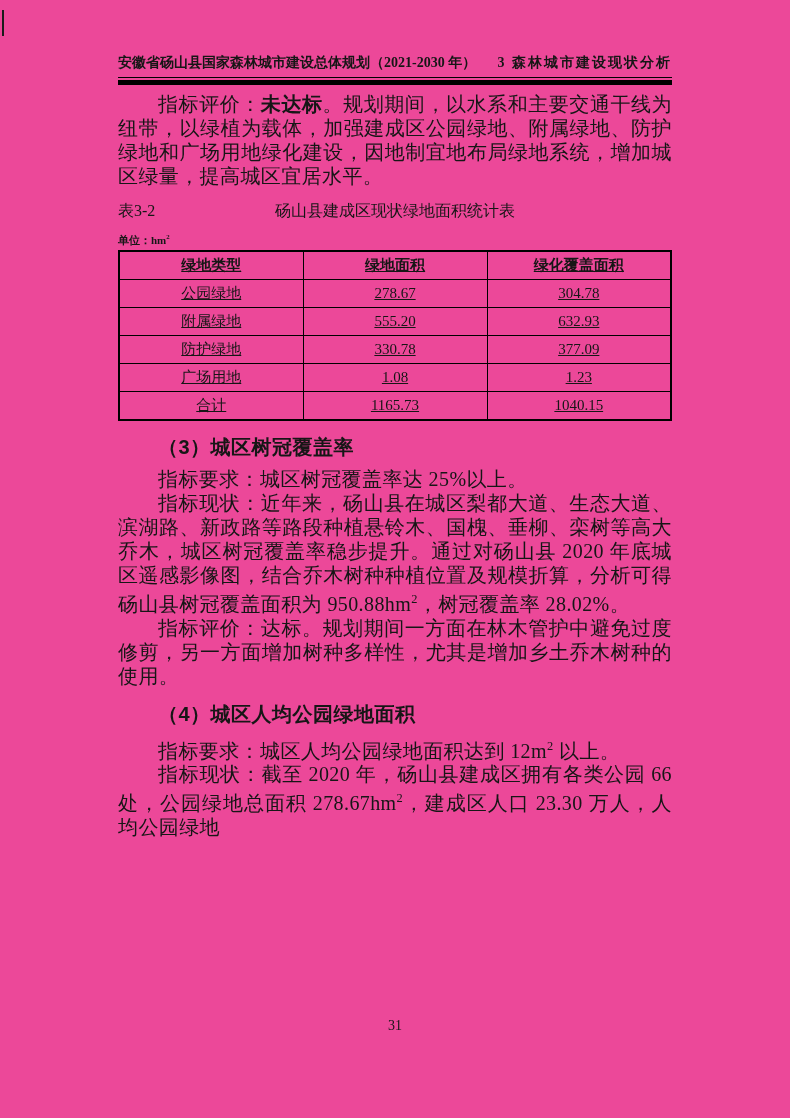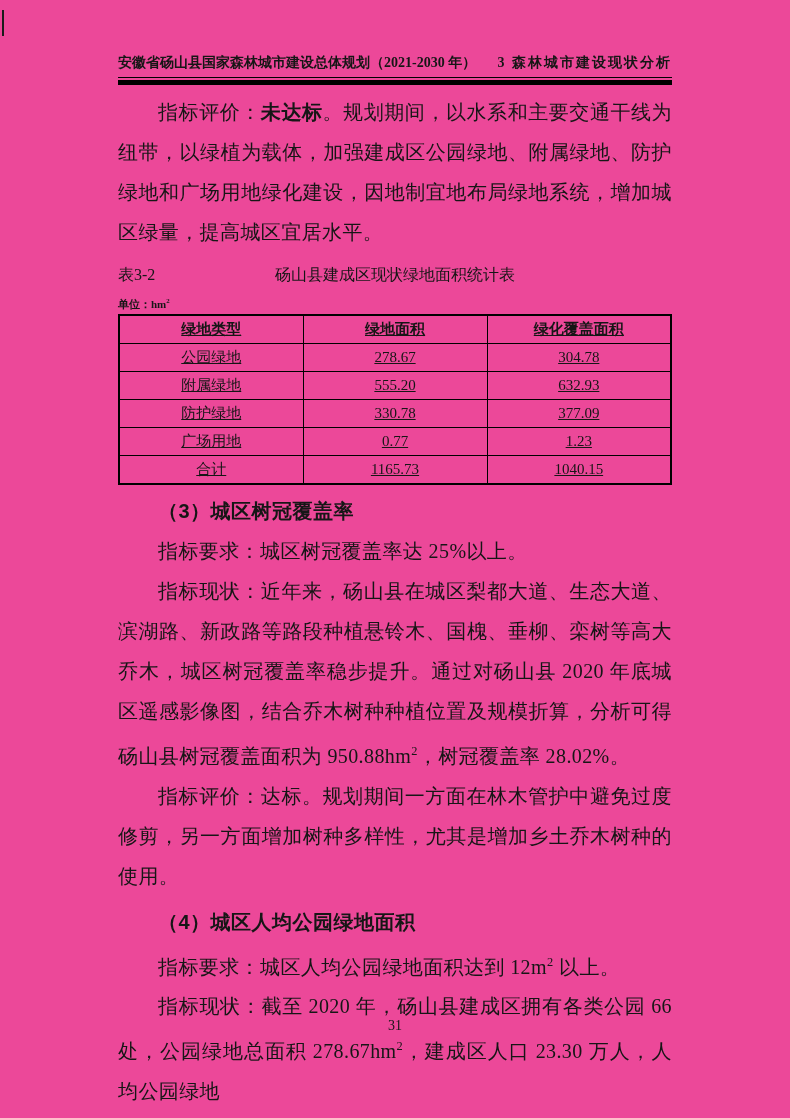--- a/index.html
+++ b/index.html
@@ -15,21 +15,21 @@
     display:flex; justify-content:space-between; align-items:flex-end;
     font-size:14px; font-weight:bold; white-space:nowrap;
   }
   .doc-header .hdr-right { letter-spacing:2px; }
   .rule-thin  { position:absolute; left:118px; top:77px; width:554px; height:1px; background:#000; }
   .rule-thick { position:absolute; left:118px; top:80px; width:554px; height:5px; background:#000; }
 
   .content { position:absolute; left:118px; top:92px; width:554px; }
 
   .body-p {
-    margin:0; font-size:20px; line-height:40px; text-indent:40px;
+    margin:0; font-size:20px; line-height:24px; text-indent:40px;
     text-align:justify; text-justify:inter-character; letter-spacing:0.4px;
   }
   .bold-run { font-weight:bold; }
   sup { font-size:0.62em; }
 
   .caption-row { position:relative; margin-top:10px; height:26px; line-height:26px;
                  font-weight:normal; font-size:16px; }
   .caption-label { position:absolute; left:0; top:0; }
   .caption-title { text-align:center;margin-top:9px; }
 
@@ -94,21 +94,21 @@
           <td>555.20</td>
           <td>632.93</td>
         </tr>
         <tr>
           <td>防护绿地</td>
           <td>330.78</td>
           <td>377.09</td>
         </tr>
         <tr>
           <td>广场用地</td>
-          <td>0.77</td>
+          <td>1.08</td>
           <td>1.23</td>
         </tr>
         <tr>
           <td>合计</td>
           <td>1165.73</td>
           <td>1040.15</td>
         </tr>
       </tbody>
     </table>
 

